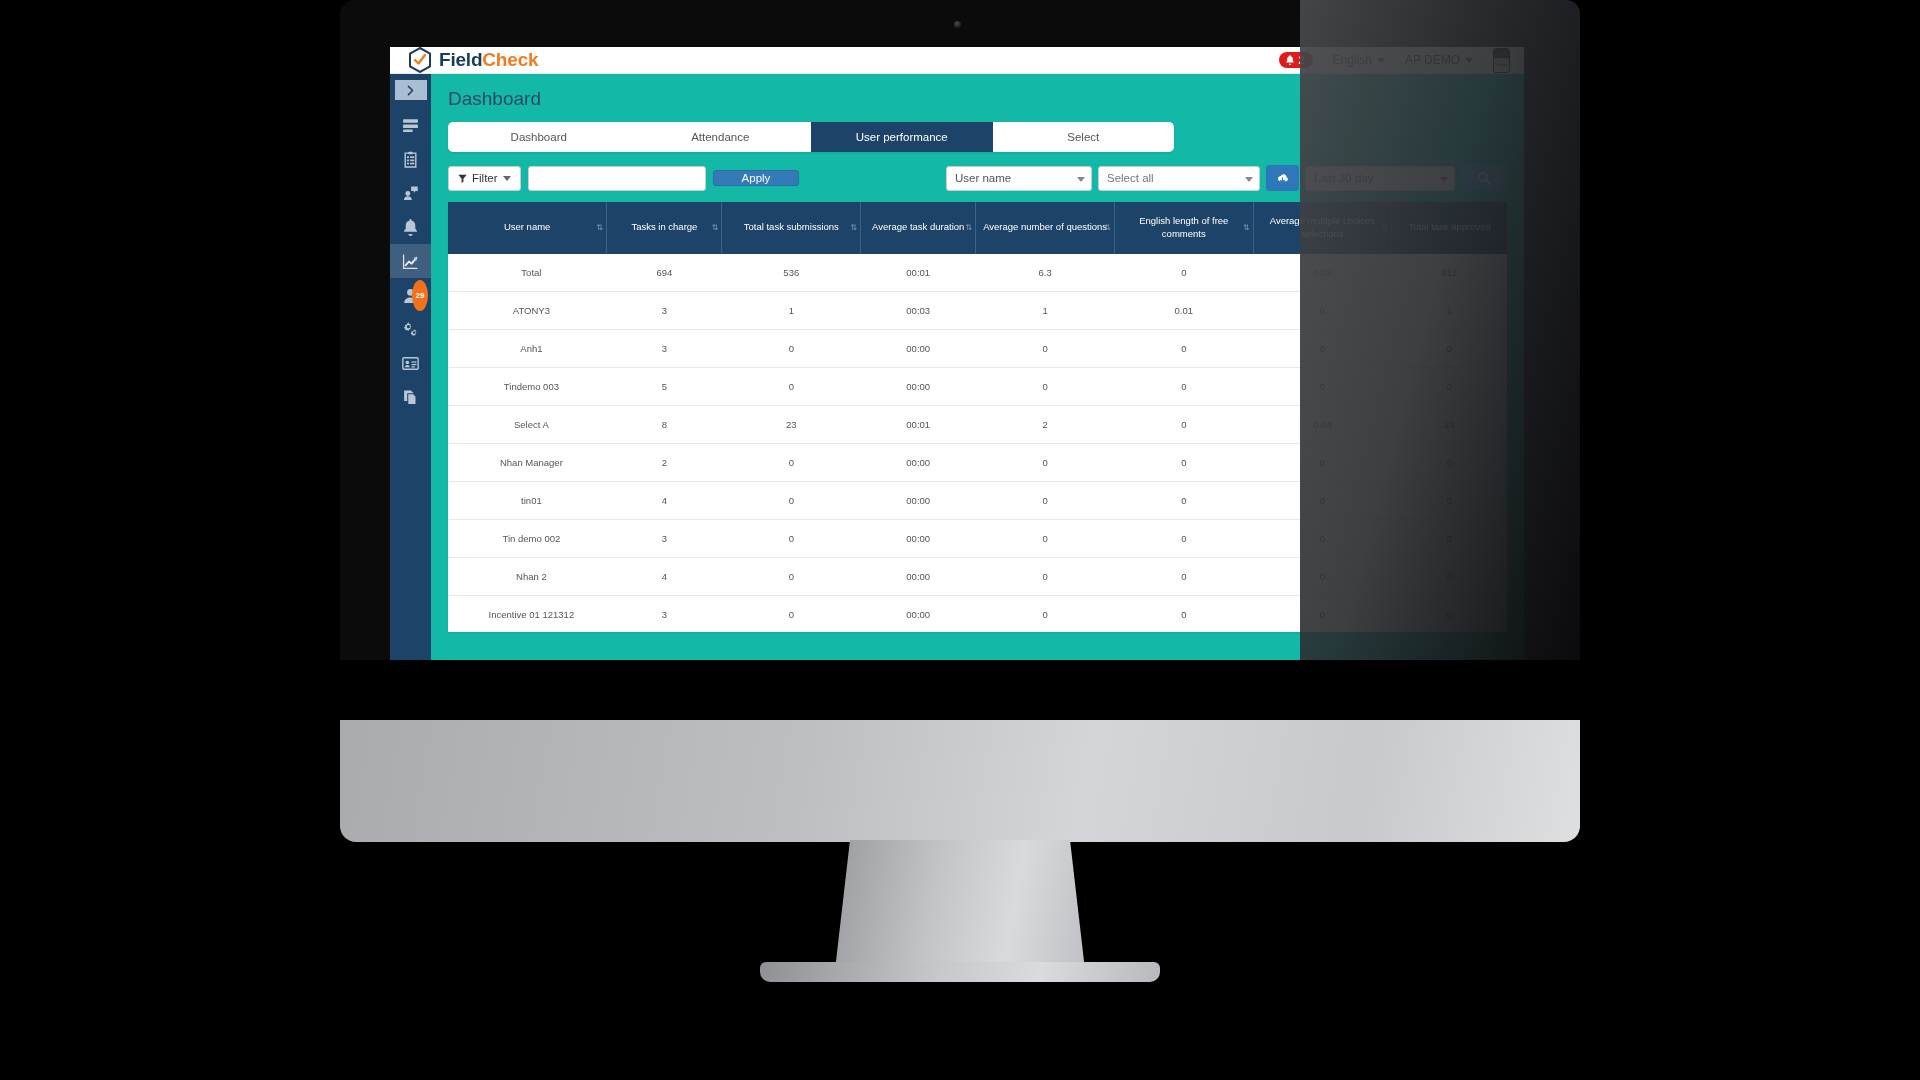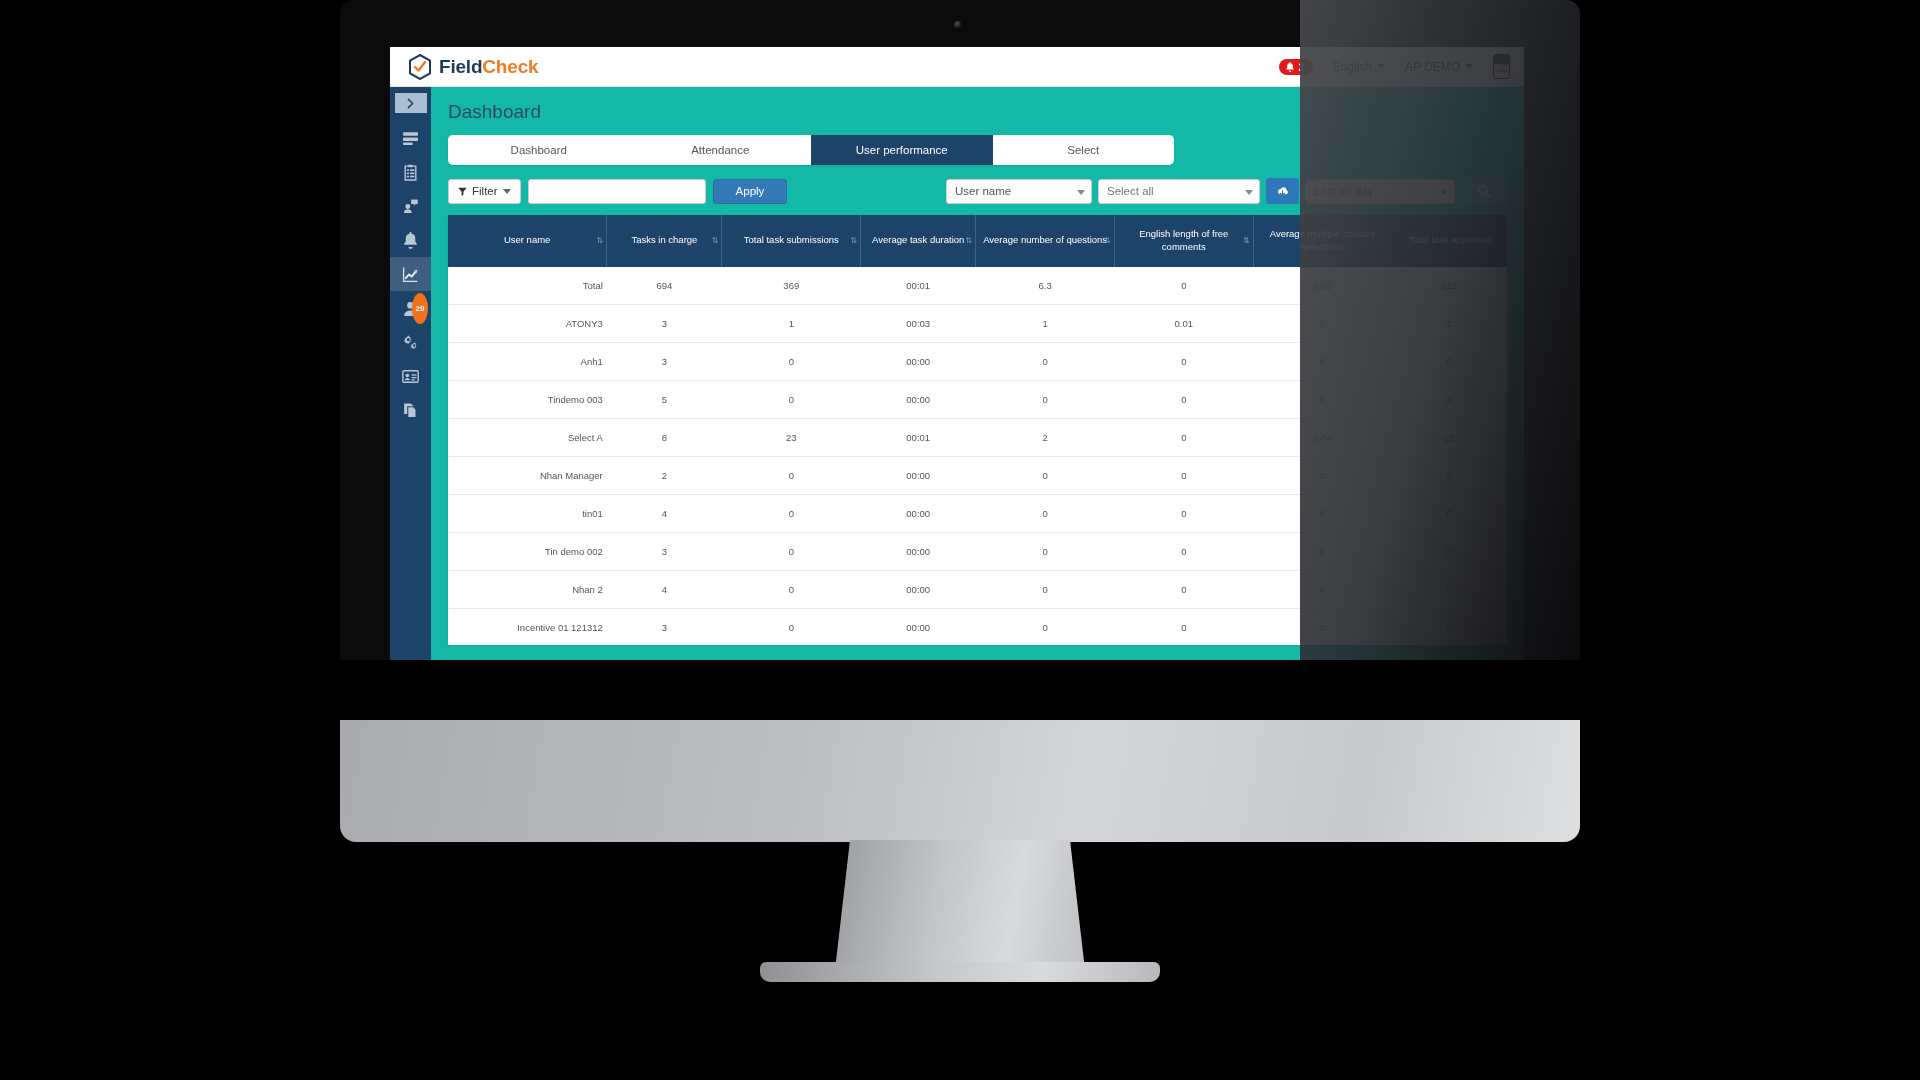--- a/index.html
+++ b/index.html
@@ -60,21 +60,21 @@
     position: absolute;
     left: 390px; top: 47px;
     width: 1134px; height: 642px;
     background: #ffffff;
     overflow: hidden;
   }
 
   
   .topbar {
     position: relative;
-    height: 40px; background: #ffffff;
+    height: 27px; background: #ffffff;
     display: flex; align-items: center;
     border-bottom: 1px solid #e6e6e6;
   }
   .brand { display: flex; align-items: center; gap: 7px; padding-left: 18px; }
   .brand-mark { width: 24px; height: 26px; }
   .brand-text { font-size: 19px; font-weight: bold; letter-spacing: -0.2px; }
   .brand-text .b1 { color: #1b3a5c; }
   .brand-text .b2 { color: #f07c22; }
 
   .topbar-right {
@@ -164,21 +164,21 @@
     display: inline-flex; align-items: center; gap: 5px;
     color: #333; cursor: pointer;
   }
   .btn-filter svg { width: 9px; height: 9px; fill: #333; }
   .txt-input {
     height: 25px; width: 178px; border: 1px solid #ccc;
     border-radius: 3px; background: #fff; font-size: 11.5px;
     padding: 0 7px; color: #333; outline: none;
   }
   .btn-apply {
-    height: 25px; padding: 0 22px; font-size: 11.5px;
+    height: 16px; padding: 0 28px; font-size: 11.5px;
     background: #337ab7; border: 1px solid #2e6da4; color: #fff;
     border-radius: 3px; cursor: pointer;
   }
   .filters-right {
     margin-left: auto; display: flex; align-items: center; gap: 6px;
   }
   .sel {
     height: 25px; border: 1px solid #ccc; border-radius: 3px;
     background: #fff; font-size: 11.5px; color: #555;
     padding: 0 20px 0 8px; appearance: none; cursor: pointer;
@@ -224,21 +224,21 @@
   }
   thead th:last-child { border-right: none; }
   thead th.sortable::after {
     content: "⇅"; position: absolute; right: 3px; top: 50%;
     transform: translateY(-50%); font-size: 8px; color: #7e9bb8;
   }
   tbody td {
     font-size: 9.5px; color: #555; text-align: center;
     padding: 13px 4px; border-bottom: 1px solid #e9e9e9;
   }
-  tbody td.name { text-align: right; padding-left: 12px; }
+  tbody td.name { text-align: center; padding-left: 12px; }
   tbody tr:first-child td { border-top: none; }
   col.c-name { width: 14.2%; }
   col.c-std { width: 10.3%; }
   col.c-wide { width: 12.4%; }
 </style>
 </head>
 <body>
 
 <div id="mockup">
 
@@ -429,21 +429,21 @@
                 <th class="sortable">Average number of questions</th>
                 <th class="sortable">English length of free comments</th>
                 <th class="sortable">Average multiple choices selections</th>
                 <th>Total task approved</th>
               </tr>
             </thead>
             <tbody id="tbody">
                 <tr>
                   <td class="name">Total</td>
                   <td>694</td>
-                  <td>369</td>
+                  <td>536</td>
                   <td>00:01</td>
                   <td>6.3</td>
                   <td>0</td>
                   <td>0.02</td>
                   <td>612</td>
                 </tr>
                 <tr>
                   <td class="name">ATONY3</td>
                   <td>3</td>
                   <td>1</td>

